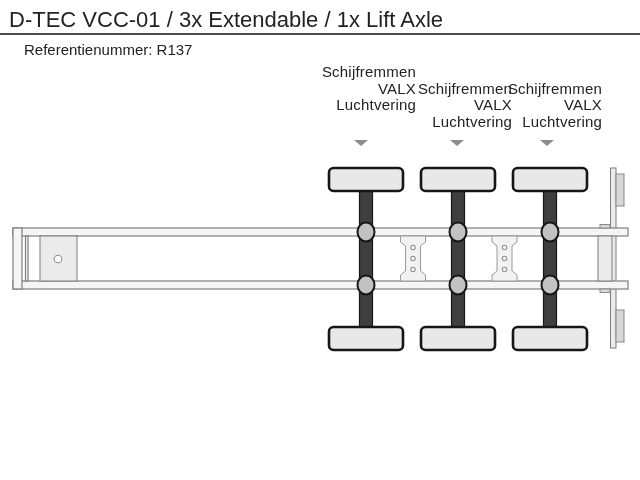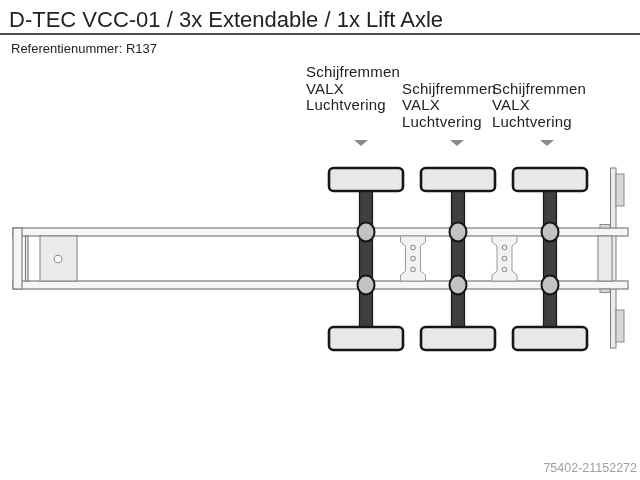--- a/index.html
+++ b/index.html
@@ -3,24 +3,24 @@
 <meta charset="utf-8">
 <style>
   html,body{margin:0;padding:0;background:#fff;}
   #page{position:relative;width:640px;height:480px;background:#fff;overflow:hidden;
         font-family:"Liberation Sans","DejaVu Sans",sans-serif;}
 
   
   #title{position:absolute;left:9px;top:8px;font-size:22px;line-height:24px;
          color:var(--text);white-space:nowrap;font-weight:400;}
   #divider{position:absolute;left:0;top:33px;width:640px;height:2px;background:var(--divider);}
-  #ref{position:absolute;left:11px;top:41px;font-size:13px;color:var(--text);white-space:nowrap;}
+  #ref{position:absolute;left:24px;top:41px;font-size:15px;color:var(--text);white-space:nowrap;}
 
   
-  .axle-col{position:absolute;width:110px;text-align:left;font-size:15px;
+  .axle-col{position:absolute;width:110px;text-align:right;font-size:15px;
             letter-spacing:0.2px;line-height:16.5px;color:var(--text);}
   .axle-col span{display:block;white-space:nowrap;}
   #col-1{left:306px;top:64px;}
   #col-2{left:402px;top:80.5px;}
   #col-3{left:492px;top:80.5px;}
   .down-arrow{position:absolute;top:140px;width:0;height:0;
               border-left:7px solid transparent;border-right:7px solid transparent;
               border-top:6.5px solid var(--arrow);}
   #arrow-1{left:354px;} #arrow-2{left:450px;} #arrow-3{left:540px;}
 
@@ -120,14 +120,13 @@
 
     <g>
       <rect class="bar" x="543.5" y="180" width="13" height="158"></rect>
       <rect class="wheel" x="513" y="168" width="74" height="23" rx="4.5"></rect>
       <rect class="wheel" x="513" y="327" width="74" height="23" rx="4.5"></rect>
       <ellipse class="bag" cx="550" cy="232" rx="8.5" ry="9.5"></ellipse>
       <ellipse class="bag" cx="550" cy="285" rx="8.5" ry="9.5"></ellipse>
     </g>
   </svg>
 
-  <div id="watermark">75402-21152272</div>
 </div>
 
 </body></html>

